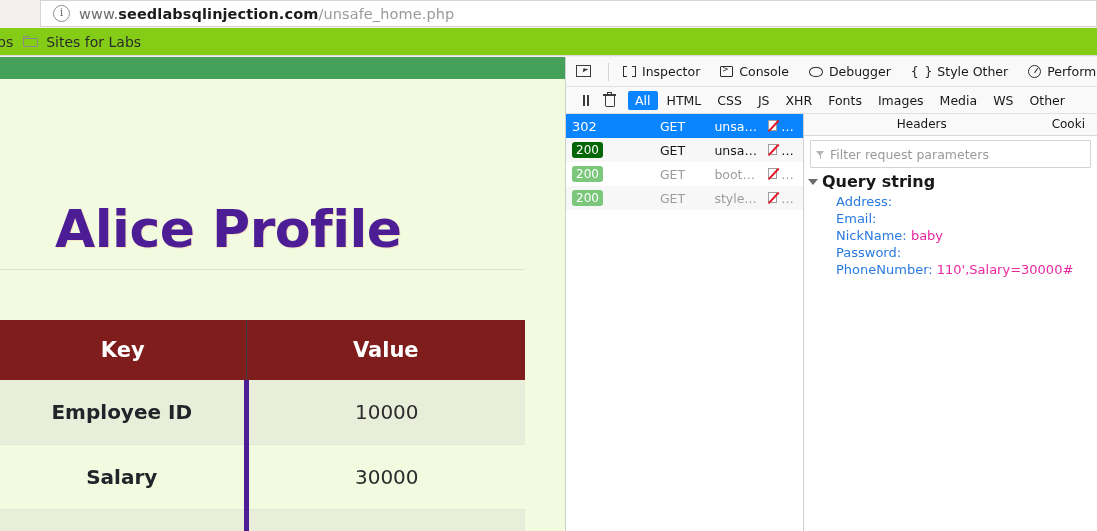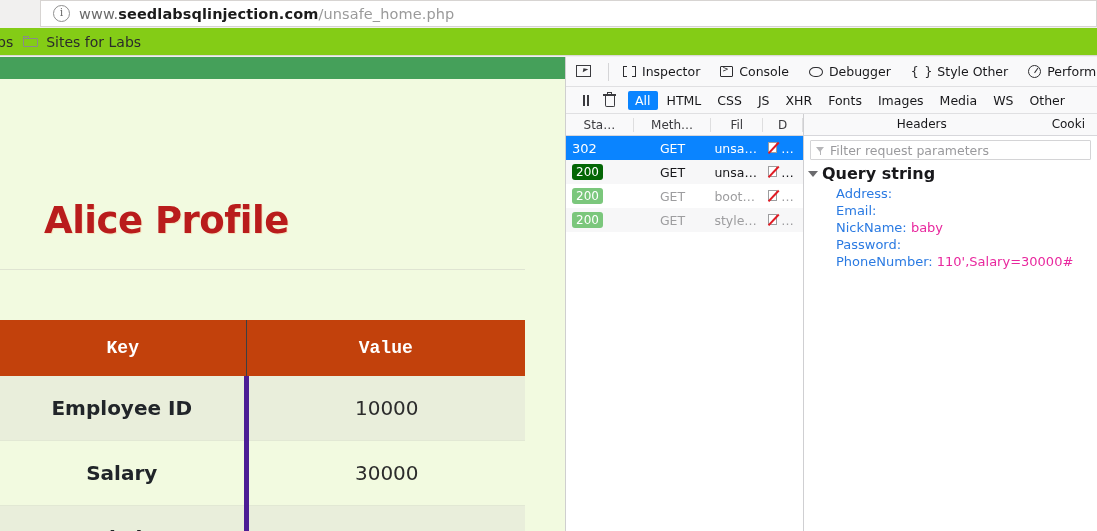--- a/index.html
+++ b/index.html
@@ -136,49 +136,48 @@
   }
   #page-inner {
     position: absolute;
     left: 0; top: 22px;
     width: 566px;
     bottom: 0;
     background: #f2fae0;
   }
   #profile-title {
     position: absolute;
-    left: 44px; top: 120px;
-    font-size: 37px;
+    left: 55px; top: 120px;
+    font-size: 52px;
     font-weight: bold;
-    color: #b91c1c;
+    color: #4c1d95;
     letter-spacing: -0.5px;
     text-shadow: 1px 1px 0 rgba(255,180,120,0.28);
   }
   #title-rule {
     position: absolute;
     left: 0; top: 190px;
     width: 525px;
     height: 1px;
     background: #dfe4d2;
   }
   #profile-table {
     position: absolute;
     left: 0; top: 241px;
     width: 525px;
     border-collapse: collapse;
     table-layout: fixed;
   }
   #profile-table th {
-    background: #c2410c;
+    background: #7f1d1d;
     color: #ffffff;
-    font-size: 18px;
+    font-size: 21px;
     font-weight: bold;
     padding: 18px 0;
     border-right: 1px solid #3a3f44;
-    font-family: Liberation Mono, monospace;
   }
   #profile-table th:last-child { border-right: none; }
   #profile-table td {
     font-size: 20px;
     padding: 20px 0;
     border-bottom: 1px solid #e2e8d4;
     border-right: 5px solid #4c1d95;
     text-align: center;
   }
   #profile-table td:last-child { border-right: none; }
@@ -497,21 +496,21 @@
     color: #18181b;
     white-space: nowrap;
     line-height: 21px;
   }
   .detail-tab.selected {
     color: #18181b;
   }
   #detail-tab-spacer { flex: 1 1 auto; }
   #param-filter {
     margin: 4px 6px 2px 6px;
-    height: 20px;
+    height: 28px;
     border: 1px solid #d4d4d6;
     background: #ffffff;
     box-sizing: border-box;
     display: flex;
     align-items: center;
     padding-left: 5px;
     gap: 5px;
     border-radius: 1px;
   }
   .funnel-icon {
@@ -672,26 +671,20 @@
     <div class="filter-chip">Fonts</div>
     <div class="filter-chip">Images</div>
     <div class="filter-chip">Media</div>
     <div class="filter-chip">WS</div>
     <div class="filter-chip">Other</div>
   </div>
 
   <div id="dt-split">
 
     <div id="req-list">
-      <div id="req-head">
-        <div class="hcell c-status">Sta…</div>
-        <div class="hcell c-method">Meth…</div>
-        <div class="hcell c-file">Fil</div>
-        <div class="hcell c-domain">D</div>
-      </div>
 
       <div class="req-row selected">
         <div class="cell c-status">
             <span class="status-plain">302</span>
           </div>
         <div class="cell c-method">GET</div>
         <div class="cell c-file">unsa…</div>
         <div class="cell c-domain">
           <span class="blocked-icon">
               <span class="doc"></span>

